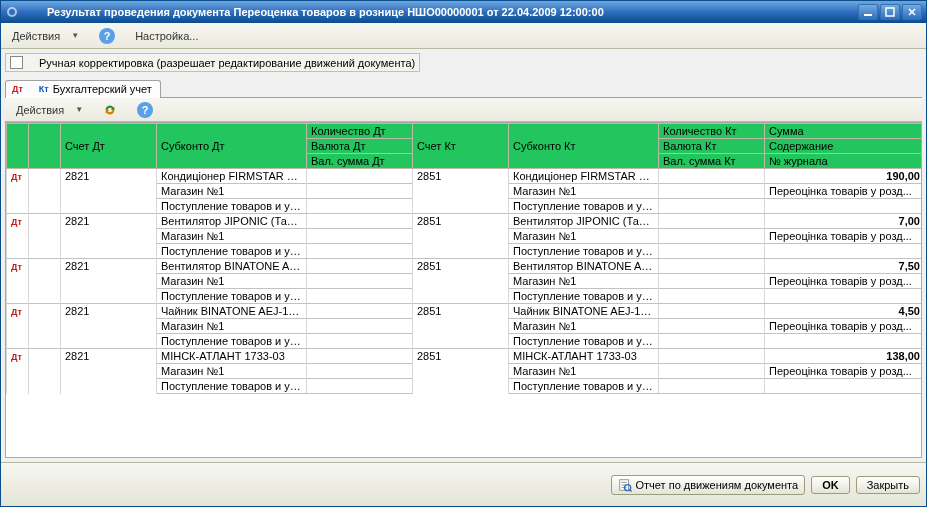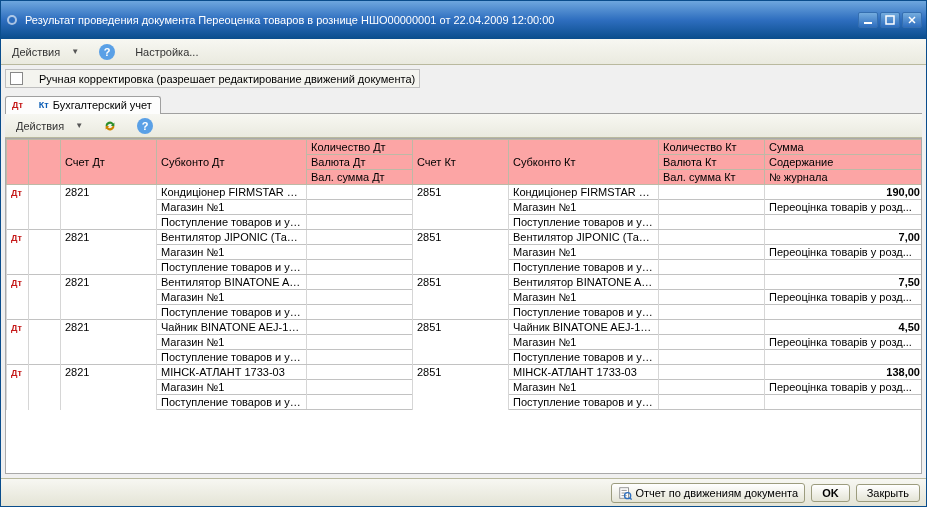--- a/index.html
+++ b/index.html
@@ -16,25 +16,26 @@
     width: 927px;
     height: 507px;
     display: flex;
     flex-direction: column;
     background: #f0f0f0;
     border: 1px solid #0a4d8c;
   }
   .titlebar {
     background: linear-gradient(to bottom, #6ea7de 0%, #2e6ebf 50%, #0a4d8c 100%);
     color: #fff;
-    height: 38px;
+    height: 22px;
     display: flex;
     align-items: center;
     padding: 0 4px;
-    font-weight: normal;
+    font-weight: bold;
+    gap: 22px;
   }
   .titlebar .app-icon {
     width: 14px; height: 14px;
     margin-right: 6px;
     display: inline-flex;
     align-items: center;
     justify-content: center;
   }
   .title-text { flex: 1; white-space: nowrap; overflow: hidden; text-overflow: ellipsis; }
   .win-btns { display: flex; gap: 2px; }
@@ -118,40 +119,40 @@
     margin:0 2px 4px 2px;
     flex:1; overflow:auto;
     border:1px solid #a9a9a9;
     background:#fff;
   }
   table { border-collapse:collapse; width:100%; table-layout:fixed; }
   col.c-icon{width:22px;} col.c-num{width:32px;}
   col.c-acct{width:96px;} col.c-sub{width:150px;}
   col.c-qty{width:106px;} col.c-sum{width:160px;}
   th {
-    background:#fca5a5;
+    background:#22c55e;
     border:1px solid #bdb9a6;
     font-weight:normal; text-align:left; padding:1px 4px;
     font-size:11px; color:#000;
     white-space:nowrap; overflow:hidden;
   }
   td {
     border-left:1px solid #d6d6d6;
     border-right:1px solid #d6d6d6;
     padding:1px 4px;
     font-size:11px;
     white-space:nowrap; overflow:hidden; text-overflow:ellipsis;
     vertical-align:top;
   }
   tbody.group td { border-top:1px solid #c2c2c2; }
   tbody.group tr:last-child td { border-bottom:1px solid #c2c2c2; }
   tbody.group td.icon-cell { border-top:1px solid #c2c2c2; }
   .sum-cell { text-align:right;font-weight:bold; }
   .footer {
-    height:28px;
+    height:44px;
     background:linear-gradient(to bottom,#f7f7f2,#e4e4d6);
     border-top:1px solid #b9b99e;
     display:flex; align-items:center; justify-content:flex-end;
     padding:0 6px; gap:6px;
   }
   .btn {
     background:linear-gradient(to bottom,#ffffff,#e4e4d6);
     border:1px solid #9c9c7e;
     border-radius:3px;
     padding:2px 10px;

